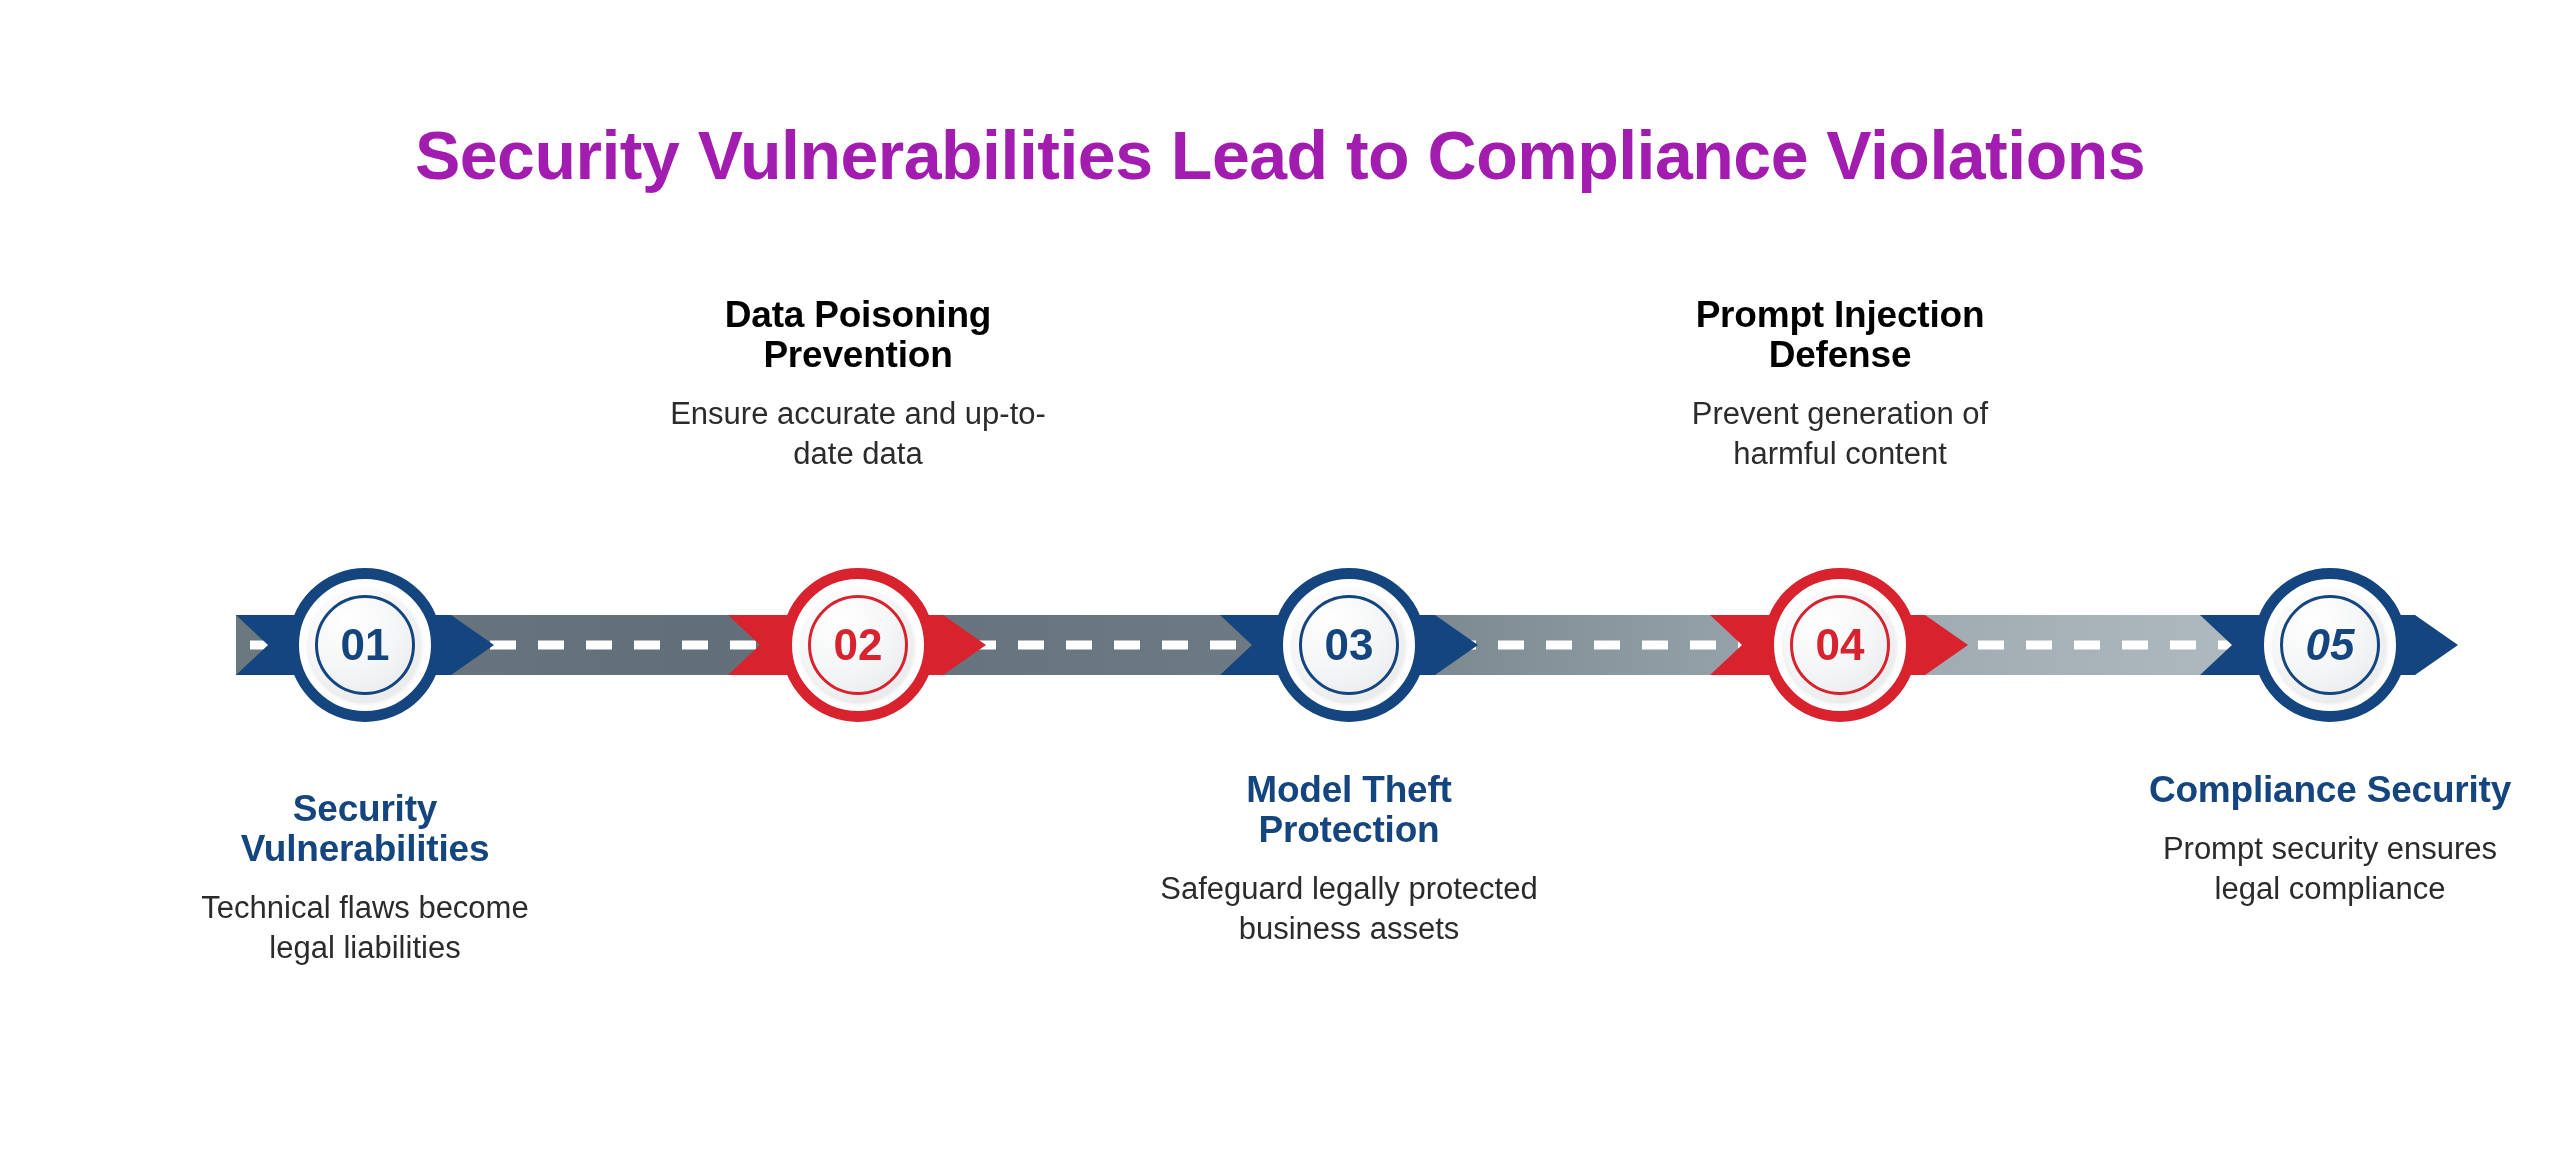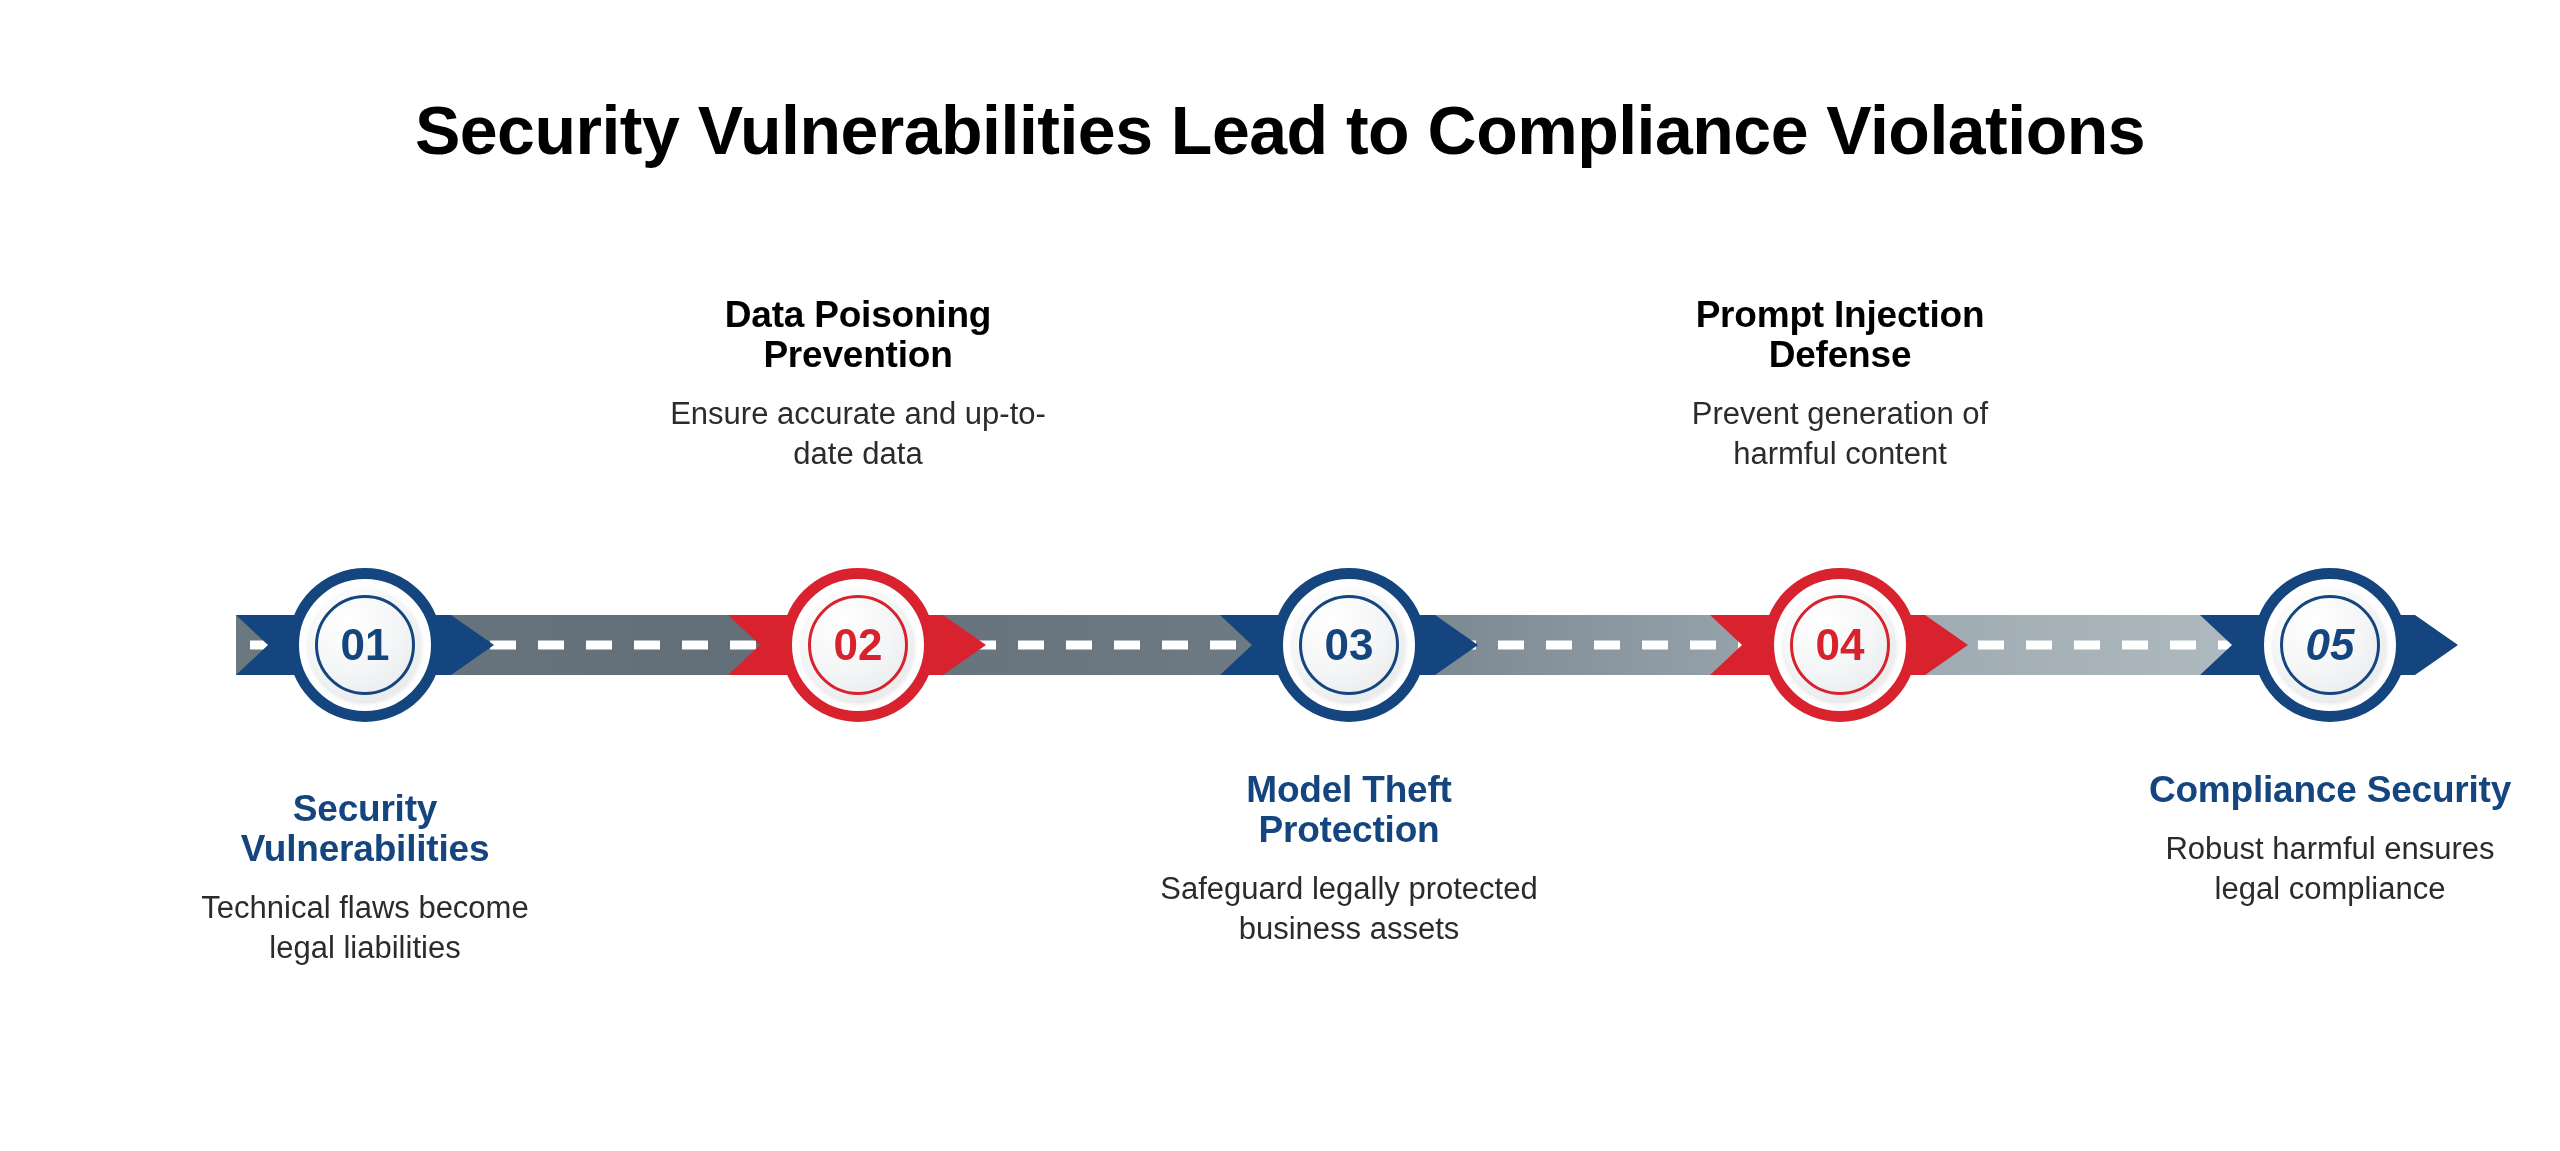--- a/index.html
+++ b/index.html
@@ -16,28 +16,28 @@
   #stage {
     position: relative;
     width: 2560px;
     height: 1151px;
     background: #ffffff;
   }
 
   
   .title {
     position: absolute;
-    top: 91px;
+    top: 116px;
     left: 0;
     width: 2560px;
     text-align: center;
     font-size: 68px;
     font-weight: 700;
     letter-spacing: -0.5px;
-    color: #000000;
+    color: #a21caf;
     white-space: nowrap;
   }
 
   
   .road-layer {
     position: absolute;
     left: 0;
     top: 0;
     width: 2560px;
     height: 1151px;
@@ -212,16 +212,16 @@
   </div>
 
   <div class="node" style="left:2253px;font-style:italic;">
     <div class="ring-outer"></div>
     <div class="disc"></div>
     <div class="ring-inner"></div>
     <div class="num">05</div>
   </div>
   <div class="caption below" style="left:2140px; top:770px;">
     <div class="head">Compliance Security</div>
-    <div class="sub">Robust harmful ensures legal compliance</div>
+    <div class="sub">Prompt security ensures legal compliance</div>
   </div>
 
 </div>
 
 </body></html>

